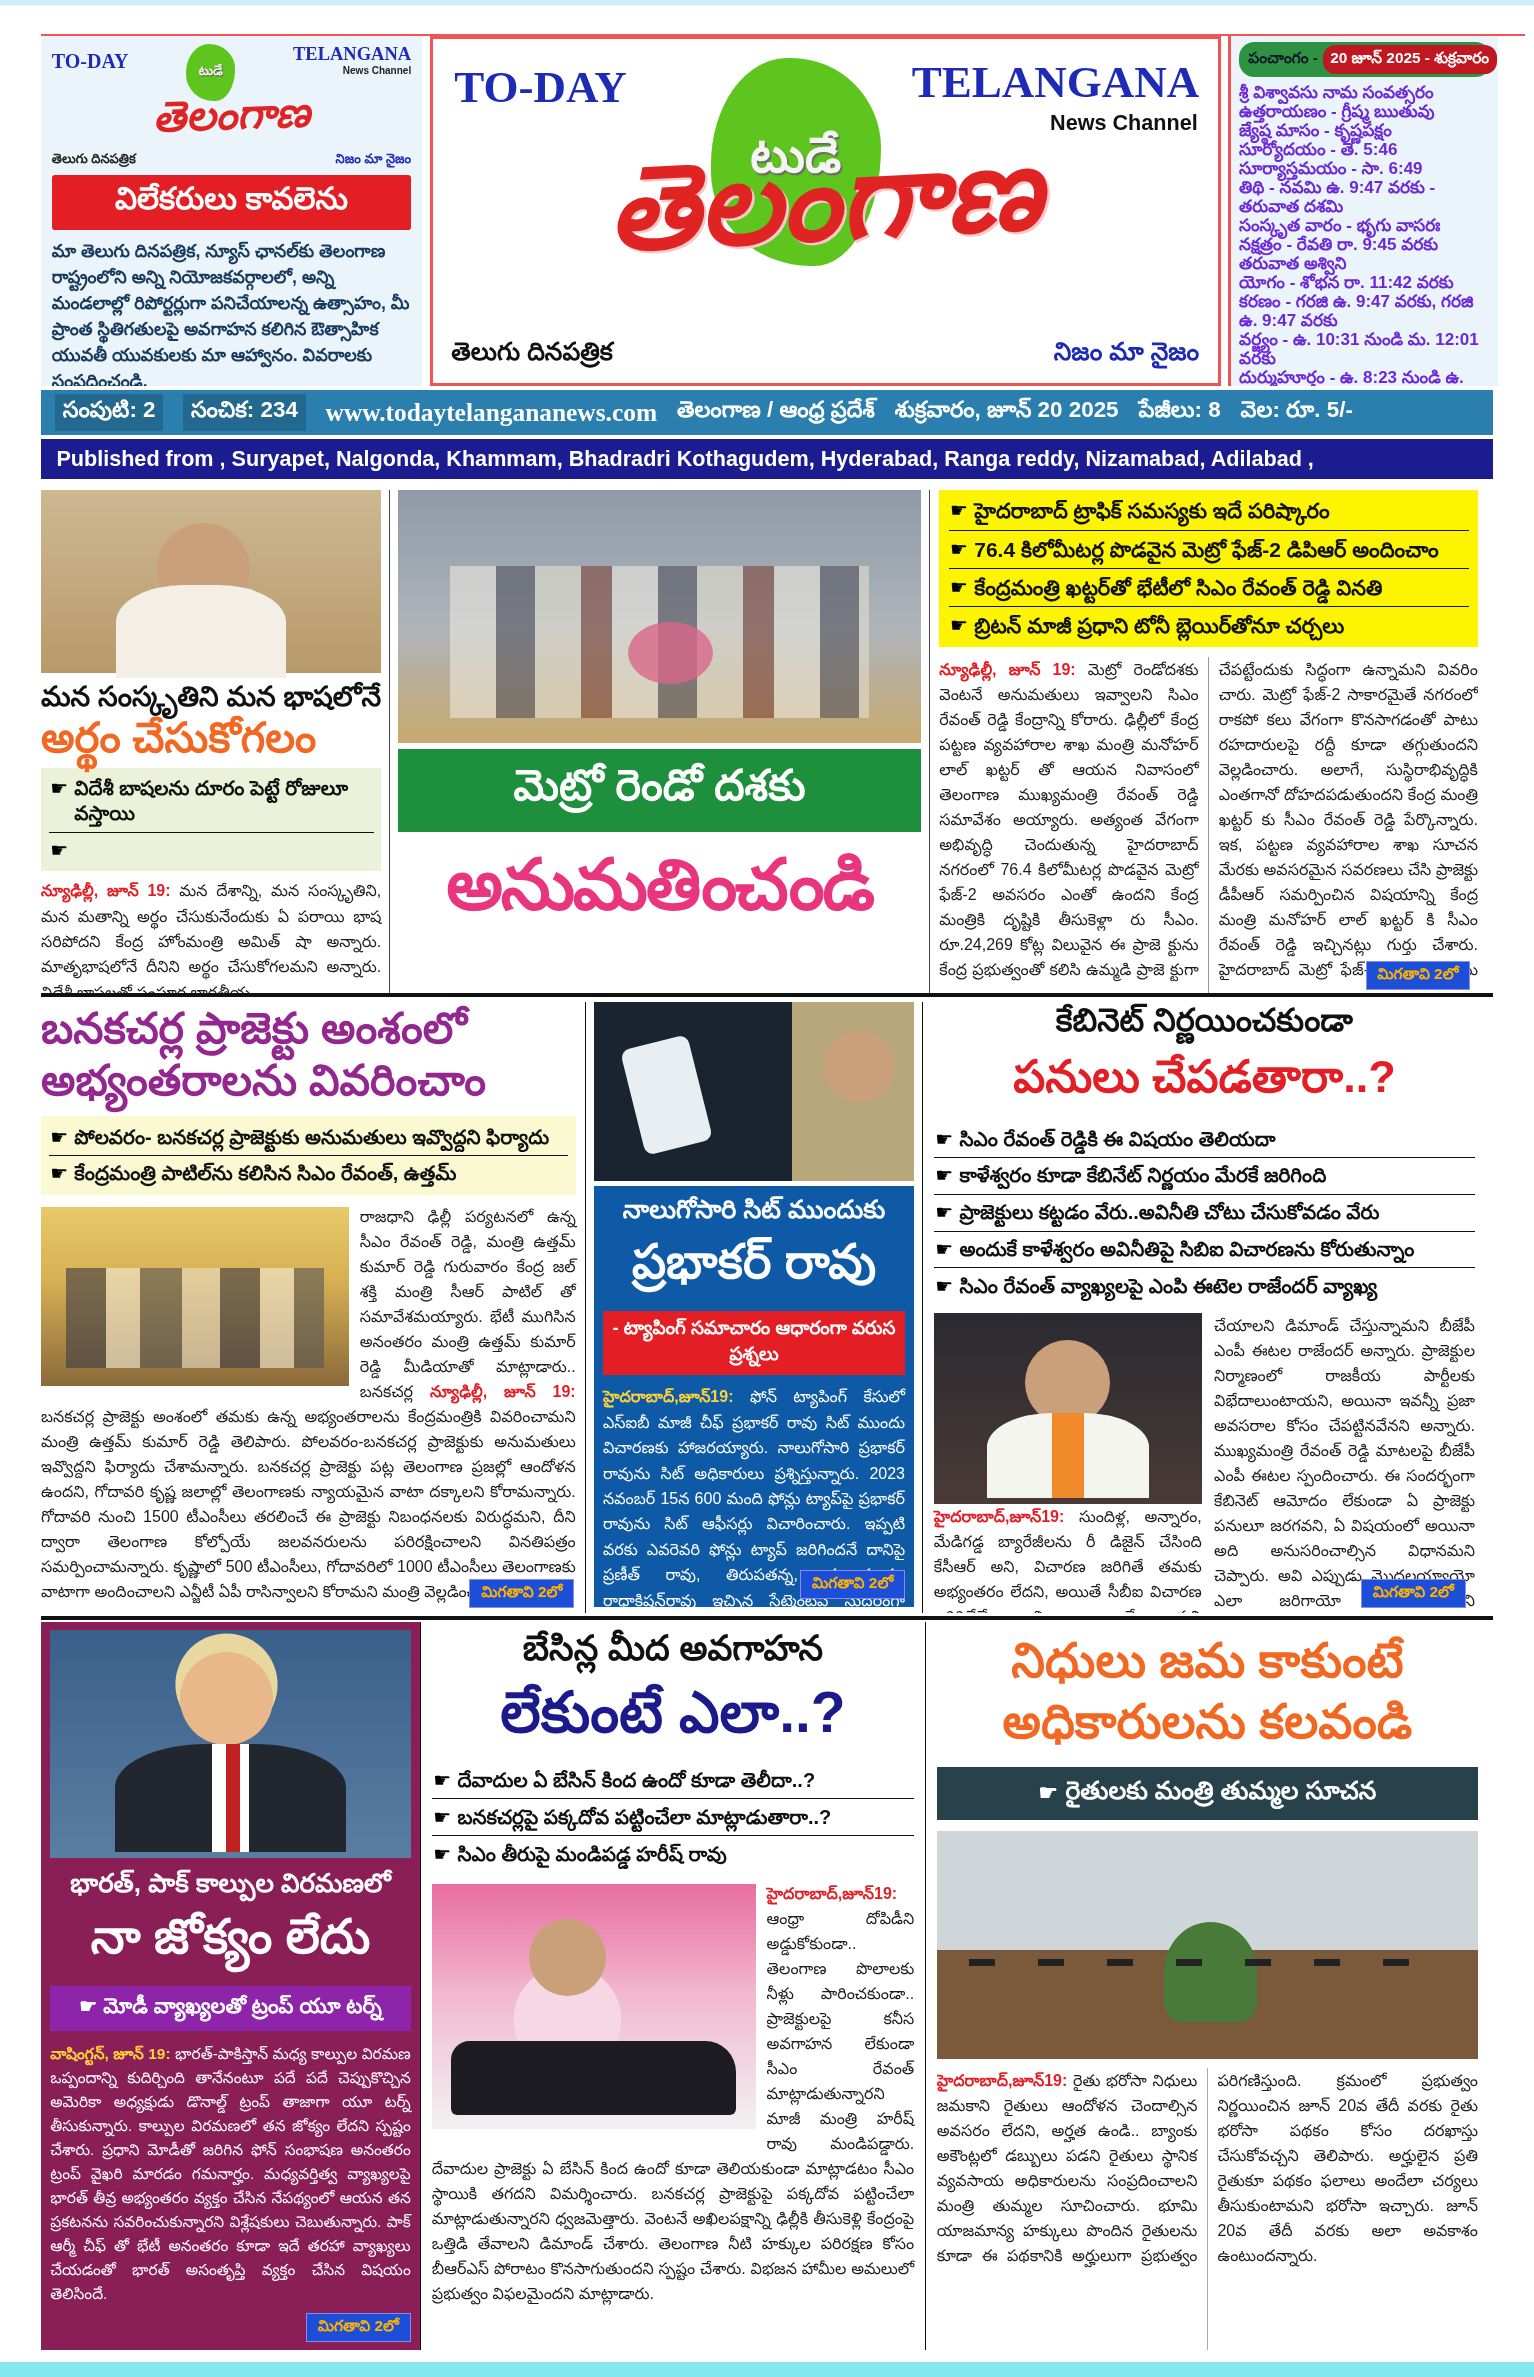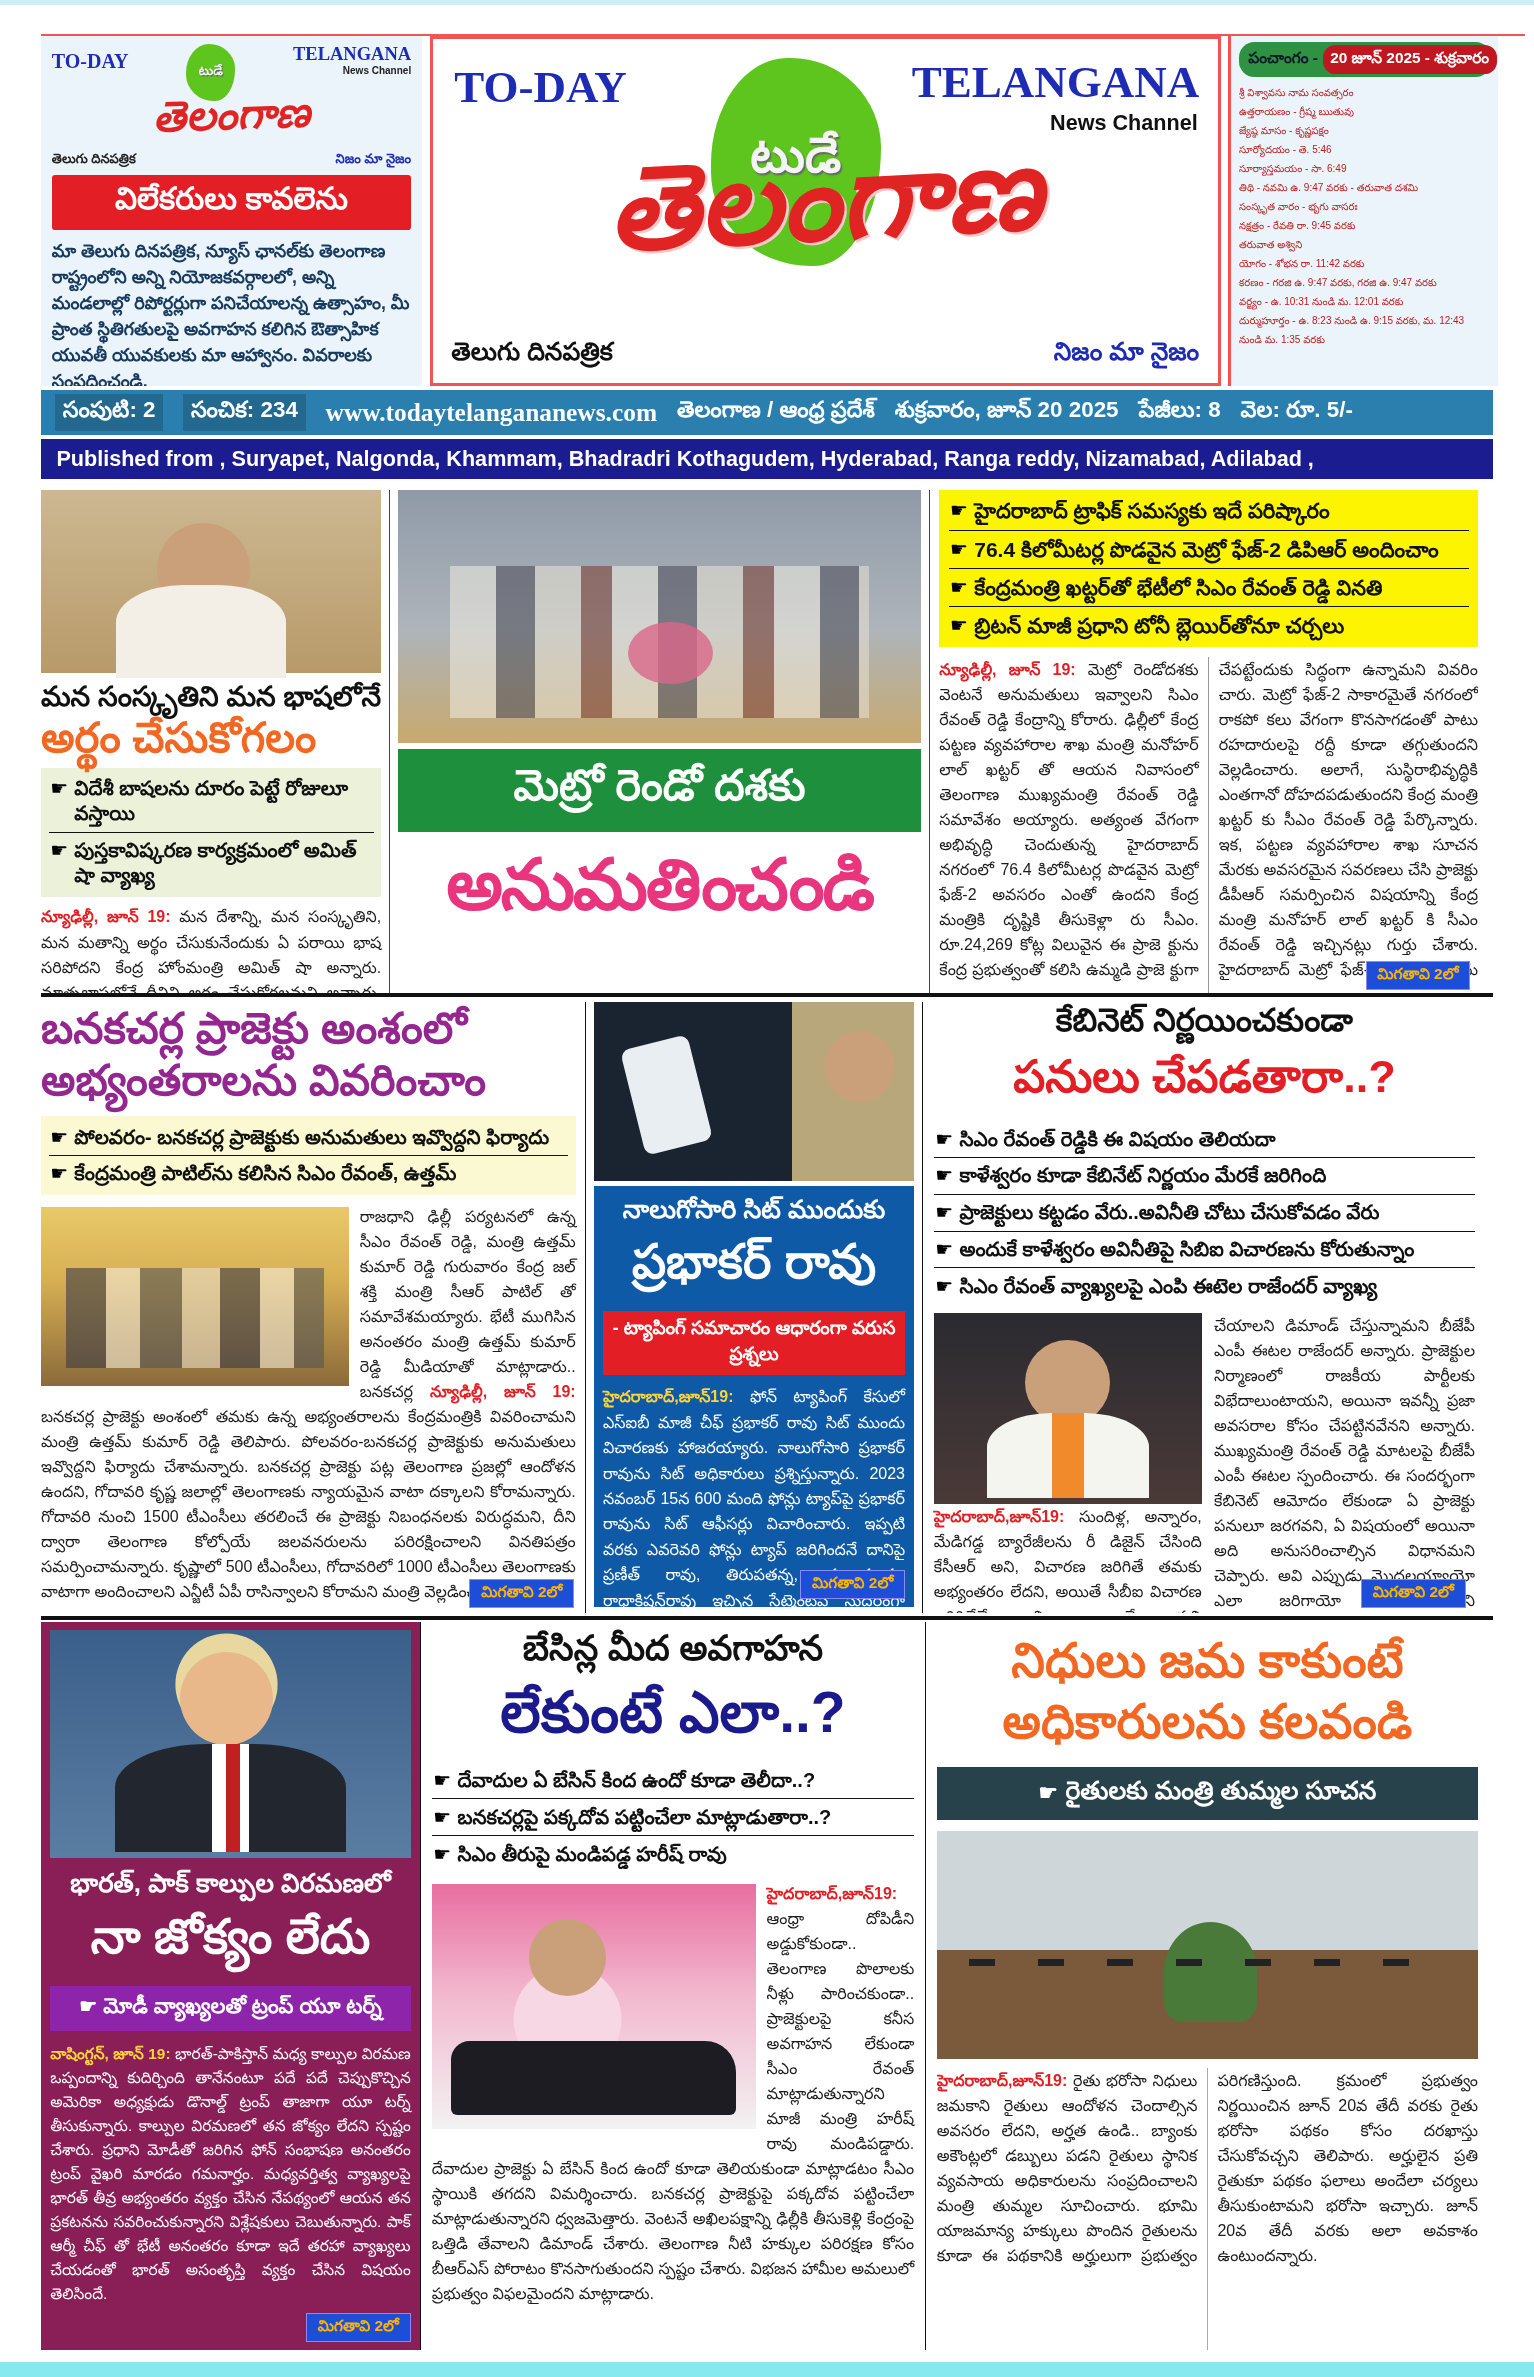--- a/index.html
+++ b/index.html
@@ -33,21 +33,21 @@
   .c-maplabel{color:#f4f4f4;font-weight:800;font-size:49px;text-shadow:1.5px 1.5px 1.5px #666;}
   .c-script{position:absolute;left:0;right:0;top:93px;text-align:center;color:#e02424;font-weight:800;font-style:italic;font-size:116px;transform:rotate(-3deg);text-shadow:2.3px 2.3px 0 #f9c9c9;}
   .c-tagl{position:absolute;left:18.5px;bottom:10.8px;color:#111;font-weight:800;font-size:25px;}
   .c-tagr{position:absolute;right:18.5px;bottom:10.8px;color:#1d2bb5;font-weight:800;font-size:25px;}
 
   .mast-right{width:270px;border-left:3.1px solid #f05454;background:#eaf4fa;padding:6.2px 7.7px;overflow:hidden;}
   .pan-head{display:flex;align-items:center;background:#2f9242;border-radius:15.4px;padding:3.1px 4.6px 3.1px 9.3px;}
   .pan-label{color:#0f172a;font-weight:800;font-size:15.4px;white-space:nowrap;}
   .pan-date{background:#c01820;color:#fff;font-weight:800;font-size:15.4px;border-radius:12.3px;padding:3.9px 7.7px;margin-left:4.6px;white-space:nowrap;}
   .pan-body{margin-top:6.2px;}
-  .pan-line{color:#b91c1c;font-weight:400;font-size:10px;line-height:19px;}
+  .pan-line{color:#6d28d9;font-weight:700;font-size:17px;line-height:19px;}
 
   
   .infobar{position:absolute;left:41px;top:390px;width:1452px;height:45px;background:#2b7fae;display:flex;align-items:center;gap:20px;padding:0 14px;overflow:hidden;}
   .ib{color:#fff;font-weight:800;font-size:22.4px;white-space:nowrap;}
   .ib.dark{background:rgba(0,0,0,0.18);padding:3.1px 7.7px;}
   .ib.site{font-family:"Liberation Serif",serif;font-size:25.4px;}
   .pubbar{position:absolute;left:41px;top:439px;width:1452px;height:40px;background:#1c1c91;color:#fff;font-weight:700;font-size:21.6px;display:flex;align-items:center;padding:0 15.4px;white-space:nowrap;overflow:hidden;}
 
   
   .brow{display:flex;align-items:flex-start;padding:5.4px 1.5px;}
@@ -229,21 +229,20 @@
       <div class="photo ph-amit"></div>
       <div class="r1a-kicker">మన సంస్కృతిని మన భాషలోనే</div>
       <div class="r1a-head">అర్థం చేసుకోగలం</div>
       <div class="r1a-bullets">
         <div class="brow">
             <span class="b-ico"></span>
             <span class="b-tx">విదేశీ బాషలను దూరం పెట్టే  రోజులూ వస్తాయి</span>
           </div>
         <div class="brow">
             <span class="b-ico"></span>
-            <span class="b-tx">పుస్తకావిష్కరణ కార్యక్రమంలో అమిత్ షా వ్యాఖ్య</span>
           </div>
       </div>
       <div class="r1a-body body-tx">
         <span class="byline">న్యూఢిల్లీ, జూన్ 19:</span>
         <span>మన దేశాన్ని, మన సంస్కృతిని, మన మతాన్ని అర్థం చేసుకునేందుకు ఏ పరాయి భాష సరిపోదని కేంద్ర హోంమంత్రి అమిత్ షా అన్నారు. మాతృభాషలోనే దీనిని అర్థం చేసుకోగలమని అన్నారు. విదేశీ భాషలతో సంపూర్ణ భారతీయ</span>
         
       </div>
     </div>
 
     <div class="r1-b">

